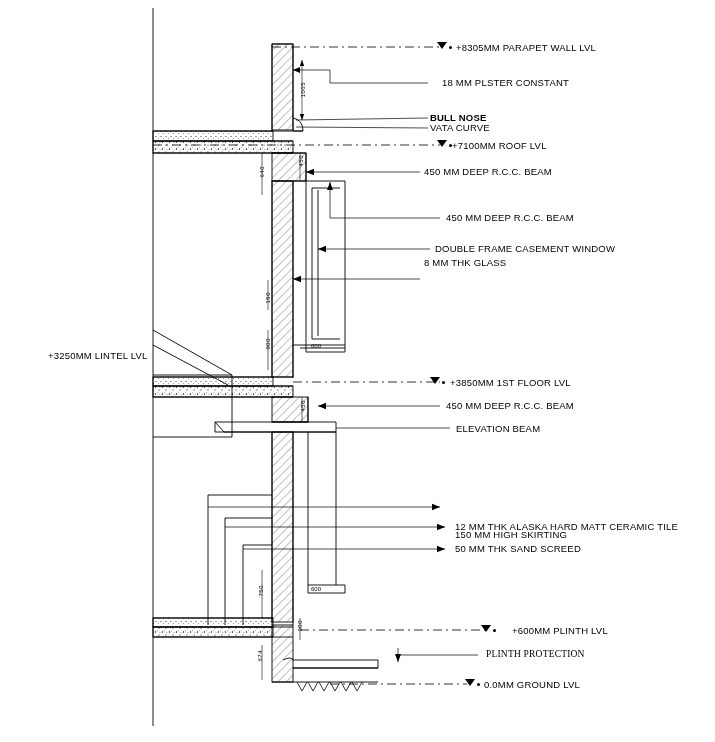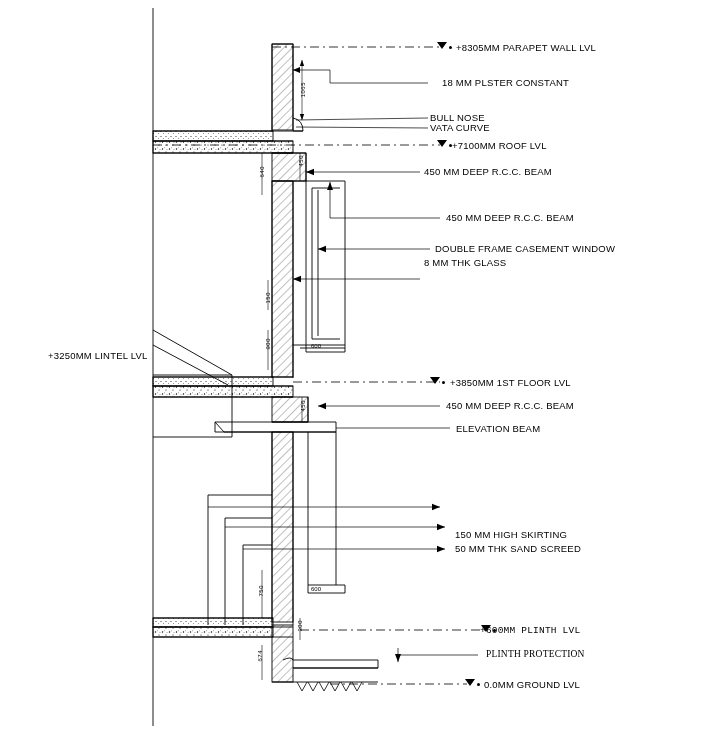--- a/index.html
+++ b/index.html
@@ -222,34 +222,35 @@
   <div class="lvl-dot" style="left:442px;top:381px;"></div>
 
   <div class="lvl-tri" style="left:481px;top:625px;"></div>
   <div class="lvl-dot" style="left:493px;top:629px;"></div>
 
   <div class="lvl-tri" style="left:465px;top:679px;"></div>
   <div class="lvl-dot" style="left:477px;top:683px;"></div>
 
   <div class="lbl" style="left:456px;top:42px;">+8305MM PARAPET WALL LVL</div>
   <div class="lbl" style="left:435px;top:77px;margin-left:7px;">18 MM PLSTER CONSTANT</div>
-  <div class="lbl" style="left:430px;top:112px;">BULL NOSE</div>
+  <div class="lbl" style="left:430px;top:112px;font-weight:bold;">BULL NOSE</div>
   <div class="lbl" style="left:430px;top:122px;">VATA CURVE</div>
   <div class="lbl" style="left:452px;top:140px;">+7100MM ROOF LVL</div>
   <div class="lbl" style="left:424px;top:166px;">450 MM DEEP R.C.C. BEAM</div>
   <div class="lbl" style="left:446px;top:212px;">450 MM DEEP R.C.C. BEAM</div>
   <div class="lbl" style="left:435px;top:243px;text-align:center;">DOUBLE FRAME CASEMENT WINDOW</div>
   <div class="lbl" style="left:424px;top:257px;text-align:right;">8 MM THK GLASS</div>
   <div class="lbl" style="left:48px;top:350px;">+3250MM LINTEL LVL</div>
   <div class="lbl" style="left:450px;top:377px;">+3850MM 1ST FLOOR LVL</div>
   <div class="lbl" style="left:446px;top:400px;">450 MM DEEP R.C.C. BEAM</div>
   <div class="lbl" style="left:456px;top:423px;">ELEVATION BEAM</div>
   <div class="lbl" style="left:455px;top:501px;margin-top:28px;">150 MM HIGH SKIRTING</div>
+  <div class="lbl wrap" style="left:455px;top:521px;width:230px;">12 MM THK ALASKA HARD MATT CERAMIC TILE</div>
   <div class="lbl" style="left:455px;top:543px;">50 MM THK SAND SCREED</div>
-  <div class="lbl" style="left:480px;top:625px;font-family:Liberation Mono, monospace;">+600MM PLINTH LVL</div>
+  <div class="lbl" style="left:512px;top:625px;">+600MM PLINTH LVL</div>
   <div class="lbl" style="left:486px;top:649px;font-family:Liberation Serif, serif;">PLINTH PROTECTION</div>
   <div class="lbl" style="left:484px;top:679px;">0.0MM GROUND LVL</div>
 
   <div class="dim vert" style="left:300px;top:82px;">1065</div>
   <div class="dim vert" style="left:298px;top:155px;">450</div>
   <div class="dim vert" style="left:259px;top:166px;">640</div>
   <div class="dim vert" style="left:265px;top:292px;">150</div>
   <div class="dim vert" style="left:265px;top:338px;">900</div>
   <div class="dim" style="left:311px;top:343px;">600</div>
   <div class="dim vert" style="left:300px;top:400px;">450</div>

